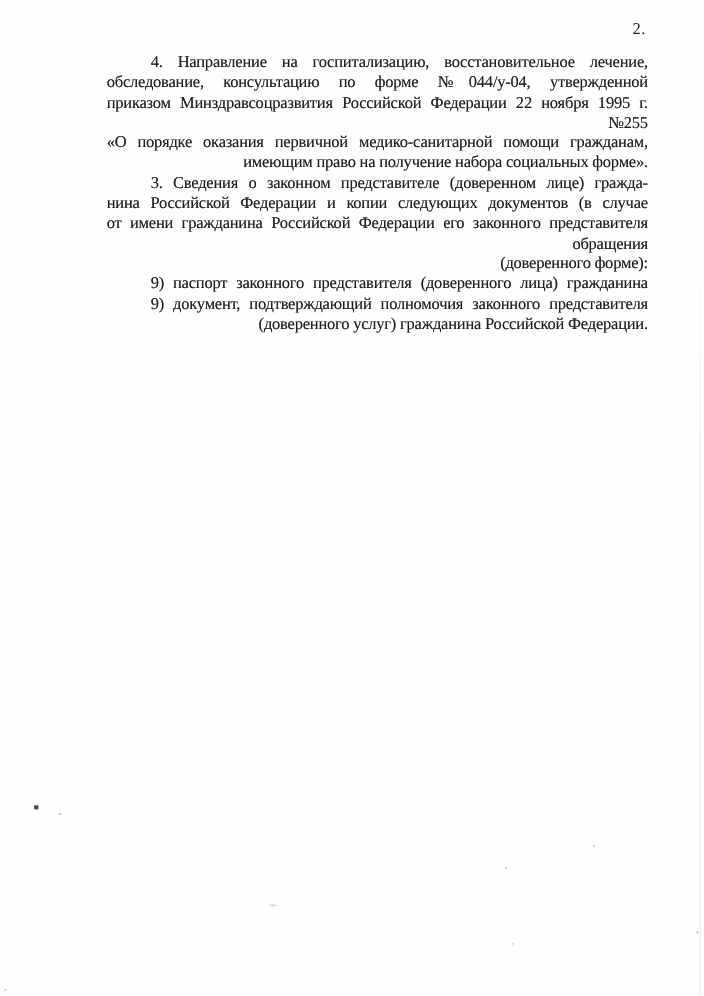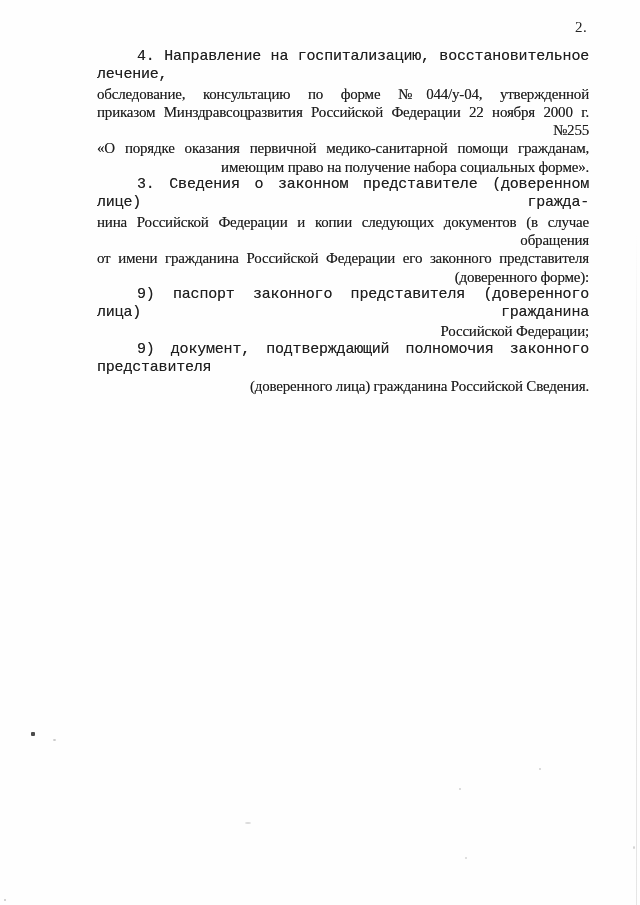--- a/index.html
+++ b/index.html
@@ -39,21 +39,20 @@
     white-space: nowrap;
     text-align: right;
   }
   .line.justify {
     white-space: normal;
     text-align: justify;
     text-align-last: justify;
   }
   .line.indent {
     text-indent: 40px;
-    font-family: Liberation Mono, monospace;
   }
   
   .edge-line {
     position: absolute;
     left: 636px;
     top: 235px;
     width: 1px;
     height: 670px;
     background: linear-gradient(to bottom, rgba(200,200,200,0) 0%, rgba(205,205,205,0.55) 30%, rgba(200,200,200,0.45) 100%);
   }
@@ -70,33 +69,32 @@
 </head>
 <body>
 
 <div class="page">
 
   <div class="page-number">2.</div>
 
   <div class="text-block">
       <div class="line indent justify">4. Направление на госпитализацию, восстановительное лечение,</div>
       <div class="line justify">обследование, консультацию по форме №044/у-04, утвержденной</div>
-      <div class="line justify">приказом Минздравсоцразвития Российской Федерации 22 ноября 2000 г.</div>
+      <div class="line justify">приказом Минздравсоцразвития Российской Федерации 22 ноября 1995 г.</div>
       <div class="line">№255</div>
       <div class="line justify">«О порядке оказания первичной медико-санитарной помощи гражданам,</div>
       <div class="line">имеющим право на получение набора социальных форме».</div>
       <div class="line indent justify">3. Сведения о законном представителе (доверенном лице) гражда-</div>
       <div class="line justify">нина Российской Федерации и копии следующих документов (в случае</div>
+      <div class="line justify">от имени гражданина Российской Федерации его законного представителя</div>
       <div class="line">обращения</div>
-      <div class="line justify">от имени гражданина Российской Федерации его законного представителя</div>
       <div class="line">(доверенного форме):</div>
       <div class="line indent justify">9) паспорт законного представителя (доверенного лица) гражданина</div>
-      <div class="line">Российской Федерации;</div>
       <div class="line indent justify">9) документ, подтверждающий полномочия законного представителя</div>
-      <div class="line">(доверенного лица) гражданина Российской Сведения.</div>
+      <div class="line">(доверенного услуг) гражданина Российской Федерации.</div>
     </div>
 
   <div class="edge-line"></div>
 
   <div class="speck s1"></div>
   <div class="speck s2"></div>
   <div class="speck s3"></div>
   <div class="speck s4"></div>
   <div class="speck s5"></div>
   <div class="speck s6"></div>

